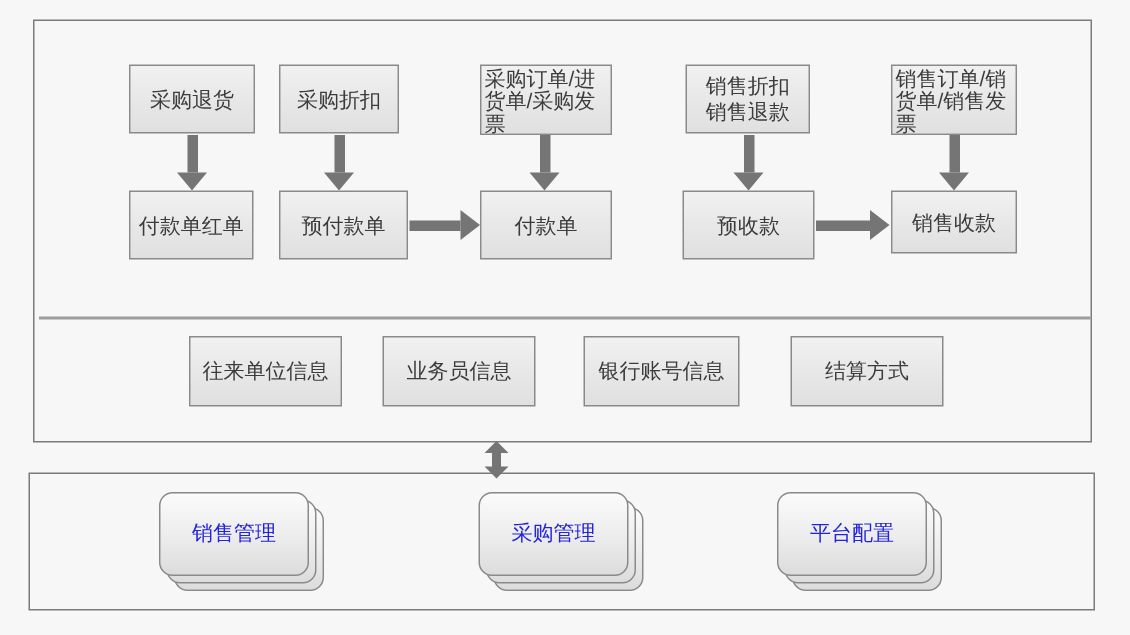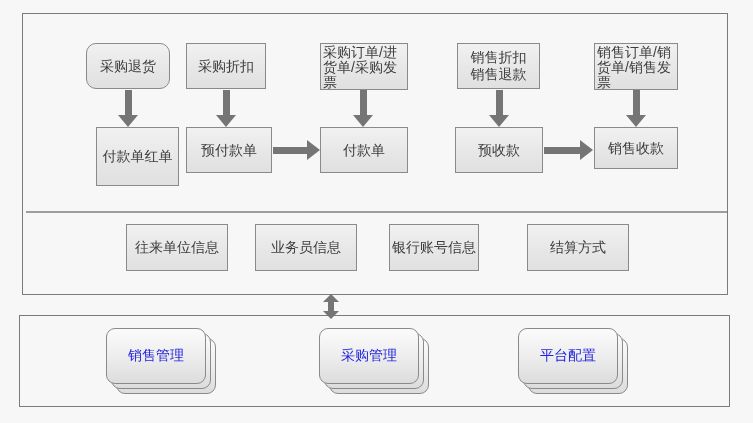--- a/index.html
+++ b/index.html
@@ -13,35 +13,35 @@
 
   
   .fbox{position:absolute;box-sizing:border-box;border:1px solid #8a8a8a;
         background:linear-gradient(180deg,#f1f1f1 0%,#e7e7e7 55%,#e0e0e0 100%);
         color:#3c3c3c;font-size:14px;display:flex;align-items:center;justify-content:center;
         text-align:center;line-height:17px;z-index:2;}
   .fbox.toptext{align-items:flex-start;justify-content:flex-start;text-align:left;
         padding:1px 2px;line-height:15px;word-break:break-all;}
   .prewrap{white-space:pre-line;text-align:center;}
 
-  .b-r1c1{left:86px;top:43px;width:84px;height:46px;border-radius:10px;}
+  .b-r1c1{left:86px;top:43px;width:84px;height:46px;}
   .b-r1c2{left:186px;top:43px;width:80px;height:46px;}
   .b-r1c3{left:320px;top:43px;width:88px;height:47px;}
   .b-r1c4{left:457px;top:43px;width:83px;height:46px;}
   .b-r1c5{left:594px;top:43px;width:84px;height:47px;}
 
-  .b-r2c1{left:96px;top:127px;width:83px;height:59px;}
+  .b-r2c1{left:86px;top:127px;width:83px;height:46px;}
   .b-r2c2{left:186px;top:127px;width:86px;height:46px;}
   .b-r2c3{left:320px;top:127px;width:88px;height:46px;}
   .b-r2c4{left:455px;top:127px;width:88px;height:46px;}
   .b-r2c5{left:594px;top:127px;width:84px;height:42px;}
 
   .i-1{left:126px;top:224px;width:102px;height:47px;}
   .i-2{left:255px;top:224px;width:102px;height:47px;}
-  .i-3{left:389px;top:224px;width:90px;height:47px;text-align:center;}
+  .i-3{left:389px;top:224px;width:104px;height:47px;text-align:center;}
   .i-4{left:527px;top:224px;width:102px;height:47px;}
 
   
   .varrow{position:absolute;width:21px;height:37px;top:90px;z-index:3;}
   .varrow .stem{position:absolute;left:7px;top:0;width:7px;height:25px;background:#757575;}
   .varrow .head{position:absolute;left:0;top:25px;width:0;height:0;
         border-left:10px solid transparent;border-right:10px solid transparent;
         border-top:12px solid #757575;}
   .va-1{left:118px;} .va-2{left:216px;} .va-3{left:353px;} .va-4{left:489px;} .va-5{left:626px;}
 

